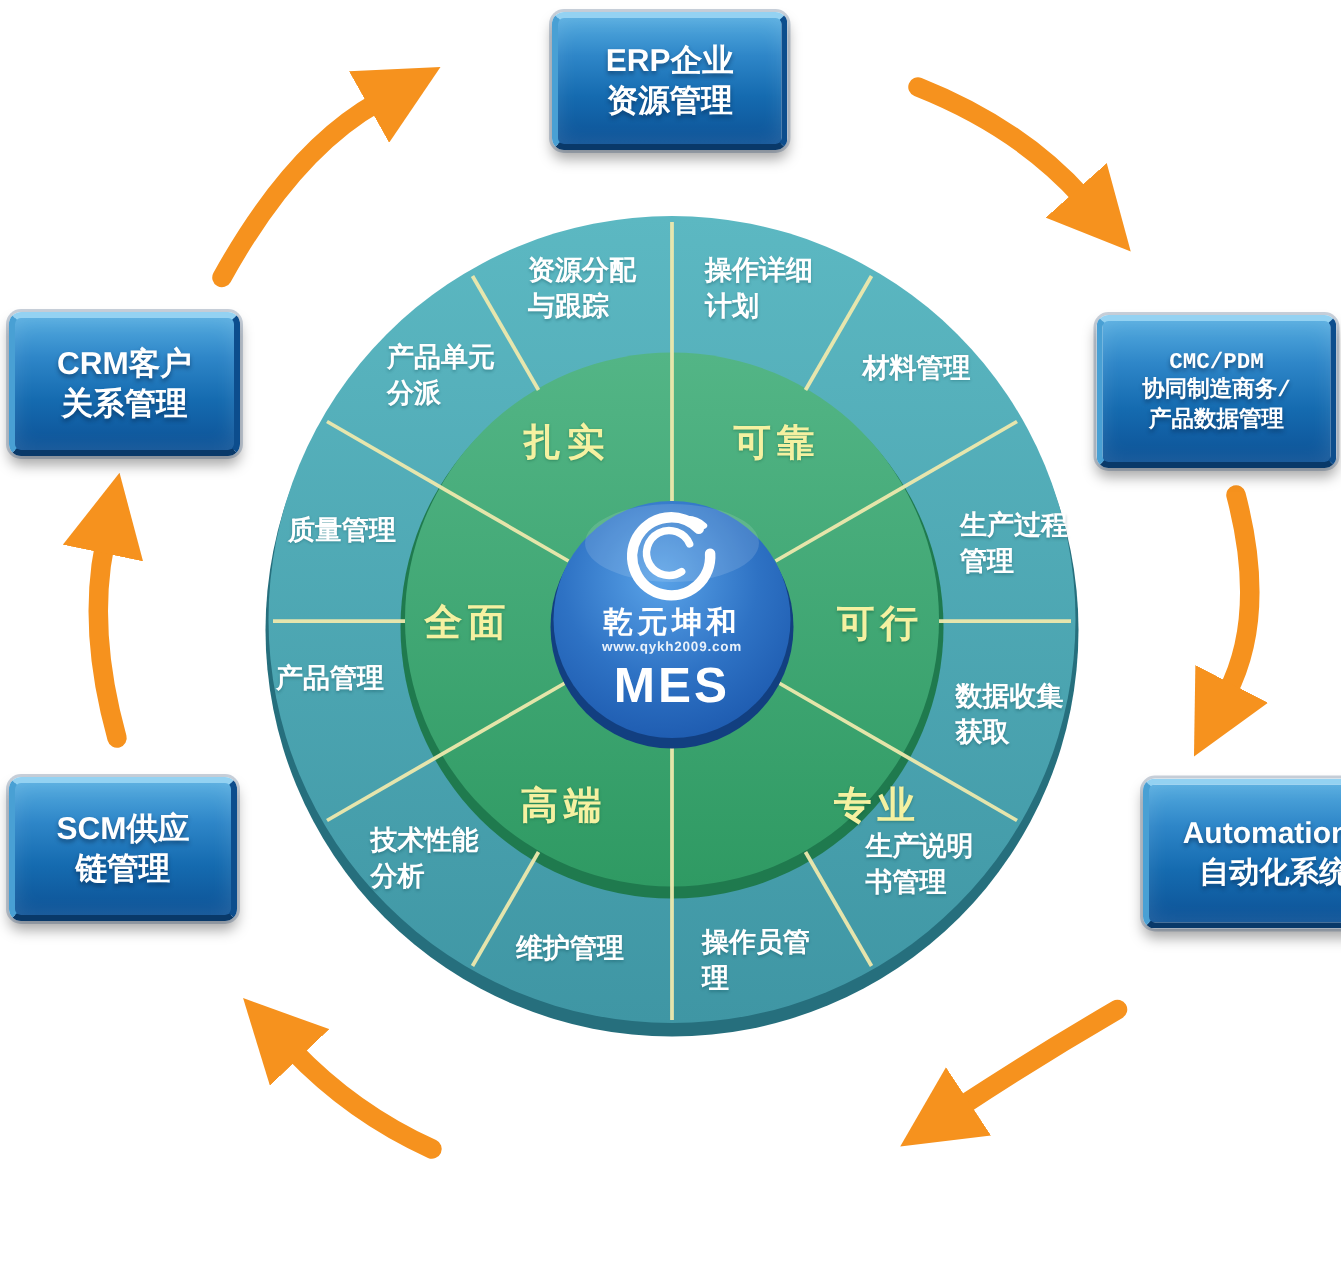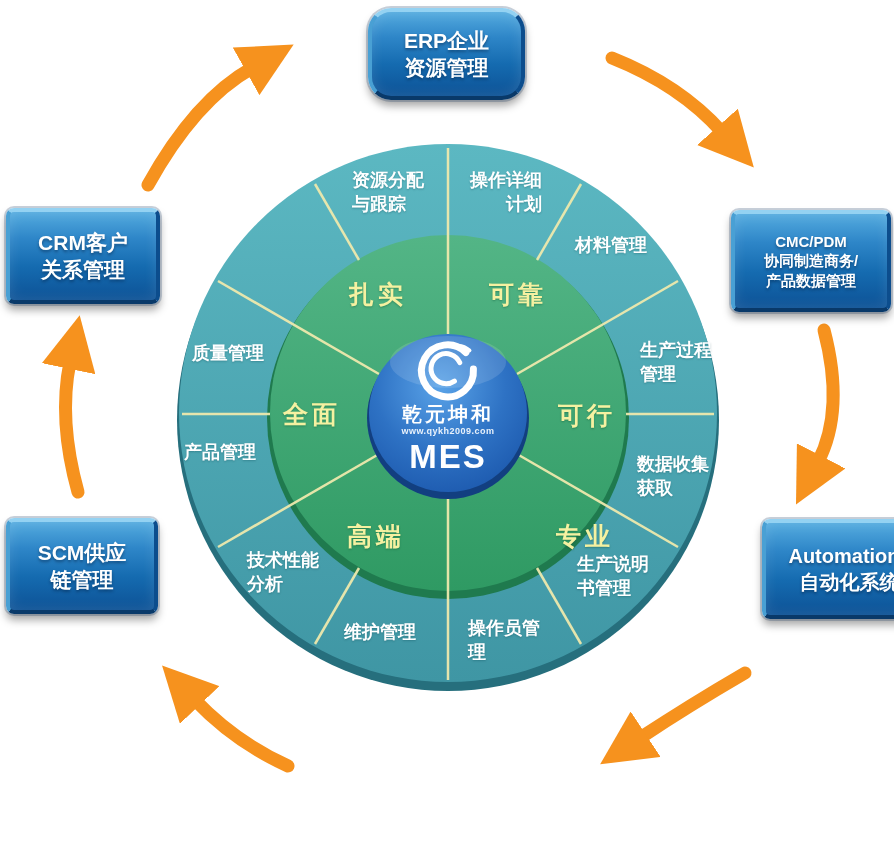--- a/index.html
+++ b/index.html
@@ -4,21 +4,21 @@
 <style>
   html,body{margin:0;padding:0;background:#ffffff;}
   .stage{position:relative;width:894px;height:848px;background:#ffffff;overflow:hidden;
          font-family:"Liberation Sans","DejaVu Sans",sans-serif;}
   .stage svg{position:absolute;left:0;top:0;}
 
   
   .oseg{position:absolute;color:#ffffff;font-weight:bold;font-size:18px;line-height:1.35;
         white-space:pre-line;text-shadow:0 1px 2px rgba(0,60,70,.3);}
   .oseg-0{left:352px;top:168px;}
-  .oseg-1{left:470px;top:168px;text-align:right;}
+  .oseg-1{left:470px;top:168px;}
   .oseg-2{left:575px;top:233px;}
   .oseg-3{left:640px;top:338px;}
   .oseg-4{left:637px;top:452px;}
   .oseg-5{left:577px;top:552px;}
   .oseg-6{left:468px;top:616px;}
   .oseg-7{left:344px;top:620px;}
   .oseg-8{left:247px;top:548px;}
   .oseg-9{left:184px;top:440px;}
   .oseg-10{left:192px;top:341px;}
   .oseg-11{left:258px;top:226px;}
@@ -42,22 +42,22 @@
               color:#ffffff;font-size:33px;font-weight:bold;letter-spacing:2px;}
 
   
   .box{position:absolute;box-sizing:border-box;border-radius:8px;
        background:linear-gradient(180deg,#54abdf 0%,#2e86c8 30%,#156bb0 62%,#0d5296 100%);
        border:4px solid;border-color:#94d2f2 #0c4d8d #093969 #49a0d4;
        box-shadow:0 0 0 2px rgba(8,45,90,.22),0 6px 9px rgba(0,0,0,.35),inset 0 0 14px rgba(255,255,255,.12);
        display:flex;align-items:center;justify-content:center;
        color:#ffffff;font-weight:bold;text-align:center;}
   .box span{white-space:pre-line;line-height:1.3;text-shadow:0 2px 3px rgba(0,25,55,.45);}
-  .box-erp{left:368px;top:8px;width:157px;height:92px;font-size:21px;border-radius:23px;}
-  .box-cmc{left:731px;top:210px;width:160px;height:102px;font-size:15px;}
+  .box-erp{left:368px;top:8px;width:157px;height:92px;font-size:21px;}
+  .box-cmc{left:731px;top:210px;width:160px;height:102px;font-size:15px;font-family:Liberation Mono, monospace;}
   .box-automation{left:762px;top:519px;width:164px;height:100px;font-size:20px;text-align:right;}
   .box-tl{left:372px;top:738px;width:152px;height:96px;font-size:21px;}
   .box-scm{left:6px;top:518px;width:152px;height:96px;font-size:21px;}
   .box-crm{left:6px;top:208px;width:154px;height:96px;font-size:21px;}
 </style>
 </head>
 <body>
 
 <div class="stage">
 
@@ -134,20 +134,22 @@
 获取</div>
   <div class="oseg oseg-5">生产说明
 书管理</div>
   <div class="oseg oseg-6">操作员管
 理</div>
   <div class="oseg oseg-7">维护管理</div>
   <div class="oseg oseg-8">技术性能
 分析</div>
   <div class="oseg oseg-9">产品管理</div>
   <div class="oseg oseg-10">质量管理</div>
+  <div class="oseg oseg-11">产品单元
+分派</div>
 
   <div class="quality q-0">扎实</div>
   <div class="quality q-1">可靠</div>
   <div class="quality q-2">全面</div>
   <div class="quality q-3">可行</div>
   <div class="quality q-4">高端</div>
   <div class="quality q-5">专业</div>
 
   <div class="center-company">乾元坤和</div>
   <div class="center-url">www.qykh2009.com</div>

